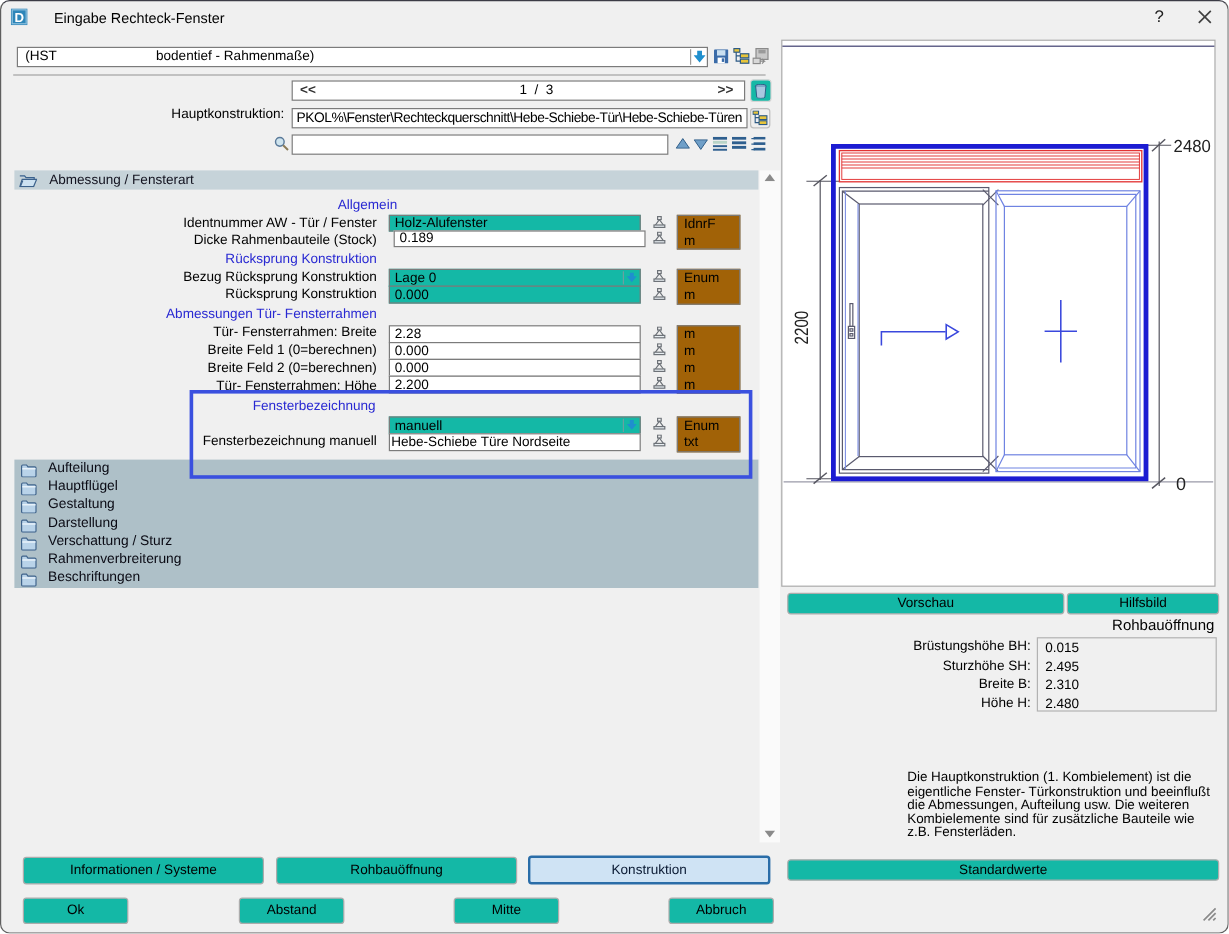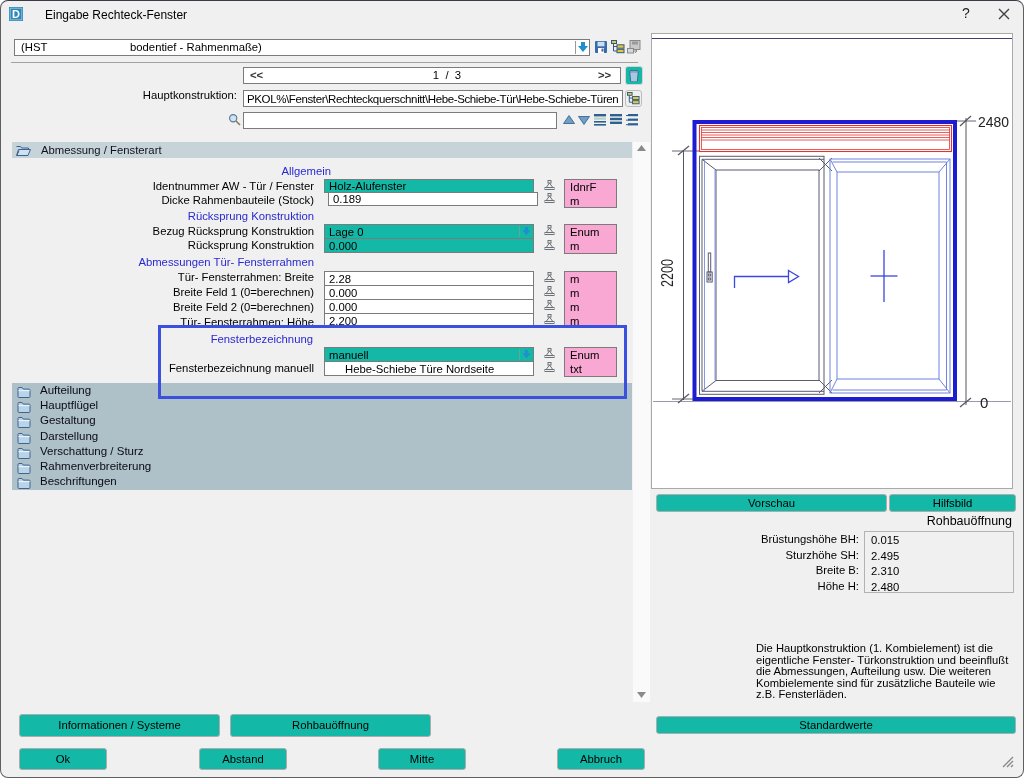--- a/index.html
+++ b/index.html
@@ -9,21 +9,21 @@
   .ab{position:absolute;}
   .t12{font:11.3px "Liberation Sans",sans-serif;color:#000;white-space:nowrap;}
   .rl{text-align:right;}
   .box{position:absolute;background:#fff;border:1px solid #7b7b7b;font:11.3px "Liberation Sans",sans-serif;color:#000;white-space:nowrap;overflow:hidden;display:flex;align-items:center;}
   .cyan{background:#14b8a6;}
   .sec{color:#2929d2;}
   .btn{position:absolute;background:#14b8a6;border:1px solid #acacac;border-radius:3px;
        font:11.3px "Liberation Sans",sans-serif;color:#000;text-align:center;}
   .bar2row{position:absolute;left:11px;width:620px;height:15px;font:11.5px "Liberation Sans",sans-serif;color:#0a0a14;}
   .bartxt{position:absolute;left:28px;top:-1px;}
-  .ubox{display:block;background:#f9a8d4;padding:0 5px;line-height:14px;}
+  .ubox{display:block;background:#a16207;padding:0 5px;line-height:14px;}
   .bal{position:absolute;width:11px;height:11px;}
 </style></head>
 <body>
 <div id="dlg">
 
   <svg class="ab" style="left:8px;top:6px" width="14" height="14" viewBox="0 0 14 14">
     <rect x="0" y="0" width="14" height="14" fill="#2e86b9"></rect>
     <rect x="1.2" y="1.2" width="11.6" height="11.6" fill="none" stroke="#8ec0dd" stroke-width="1"></rect>
     <text x="7" y="11" font-family="Liberation Sans" font-size="11" font-weight="bold" fill="#ffffff" text-anchor="middle">D</text>
   </svg>
@@ -148,21 +148,21 @@
   <div class="box" style="left:323px;top:270px;width:210px;height:15px;padding:0 4px;">2.28</div>
   <div class="box" style="left:323px;top:284px;width:210px;height:15px;padding:0 4px;">0.000</div>
   <div class="box" style="left:323px;top:298px;width:210px;height:15px;padding:0 4px;">0.000</div>
   <div class="box" style="left:323px;top:312px;width:210px;height:15px;padding:0 4px;">2.200</div>
 
   <div class="box cyan" style="left:323px;top:346px;width:210px;height:15px;padding:0 4px;">manuell</div>
   <div class="ab" style="left:518px;top:348px;width:1px;height:11px;background:#6aa0a0;"></div>
   <svg class="ab" style="left:521px;top:349px" width="9" height="9" viewBox="0 0 10 11">
     <path d="M3,0 h4 v4 h3 l-5,6 -5,-6 h3 z" fill="#1f8fce"></path>
   </svg>
-  <div class="box" style="left:323px;top:360px;width:210px;height:15px;padding:0 20px;">Hebe-Schiebe Türe Nordseite</div>
+  <div class="box" style="left:323px;top:360px;width:210px;height:15px;padding:0 1px;">Hebe-Schiebe Türe Nordseite</div>
 
   <div class="box ubox" style="left:563px;top:178px;width:53px;height:29px;">IdnrF<br>m</div>
   <div class="box ubox" style="left:563px;top:223px;width:53px;height:30px;">Enum<br>m</div>
   <div class="box ubox" style="left:563px;top:270px;width:53px;height:57px;">m<br>m<br>m<br>m</div>
   <div class="box ubox" style="left:563px;top:346px;width:53px;height:30px;">Enum<br>txt</div>
 
   <svg class="bal" style="left:543px;top:179px">
       <use href="#balg"></use>
     </svg>
   <svg class="bal" style="left:543px;top:192px">
@@ -351,17 +351,18 @@
   <div class="ab t12" style="left:870px;top:564px;">2.310</div>
   <div class="ab t12" style="left:870px;top:580px;">2.480</div>
   <div class="ab" style="left:755px;top:642px;width:262px;font:11.2px/11.6px 'Liberation Sans',sans-serif;color:#000;white-space:nowrap;">Die Hauptkonstruktion (1. Kombielement) ist die<br>eigentliche Fenster- Türkonstruktion und beeinflußt<br>die Abmessungen, Aufteilung usw. Die weiteren<br>Kombielemente sind für zusätzliche Bauteile wie<br>z.B. Fensterläden.</div>
   <div class="btn" style="left:655px;top:715px;width:360px;height:18px;line-height:16px;">Standardwerte</div>
   <svg class="ab" style="left:1001px;top:755px" width="12" height="12" viewBox="0 0 12 12">
     <path d="M11,1 L1,11 M11,5 L5,11 M11,9 L9,11" stroke="#8a8a8a" stroke-width="1.4"></path>
   </svg>
 
   <div class="btn" style="left:18px;top:713px;width:201px;height:23px;line-height:21px;">Informationen / Systeme</div>
   <div class="btn" style="left:229px;top:713px;width:201px;height:23px;line-height:21px;">Rohbauöffnung</div>
+  <div class="btn" style="left:439px;top:712px;width:202px;height:24px;line-height:20px;background:#cfe3f4;border:2px solid #2a6da8;color:#0a1a33;">Konstruktion</div>
   <div class="btn" style="left:18px;top:747px;width:88px;height:22px;line-height:20px;">Ok</div>
   <div class="btn" style="left:198px;top:747px;width:88px;height:22px;line-height:20px;">Abstand</div>
   <div class="btn" style="left:377px;top:747px;width:88px;height:22px;line-height:20px;">Mitte</div>
   <div class="btn" style="left:556px;top:747px;width:88px;height:22px;line-height:20px;">Abbruch</div>
 </div>
 
 </body></html>

